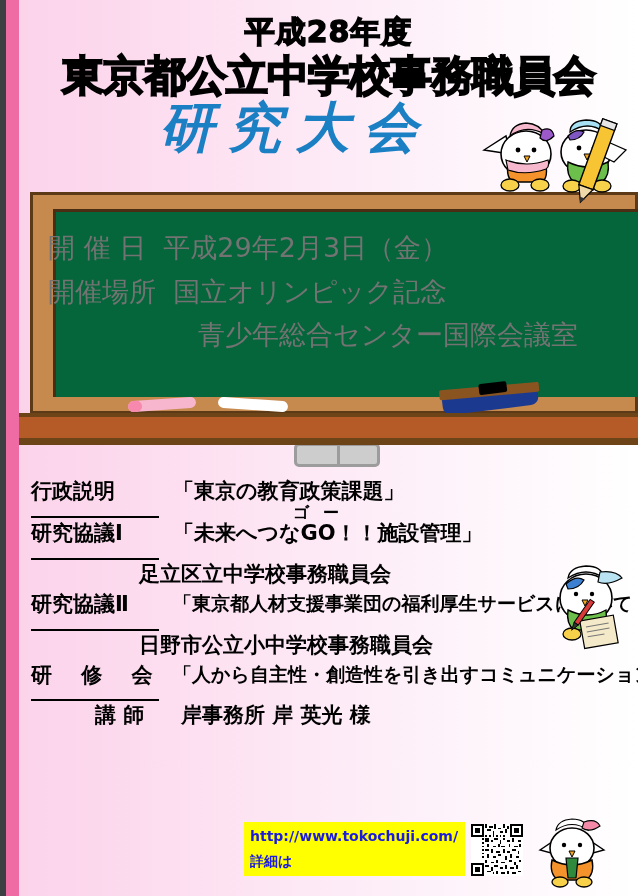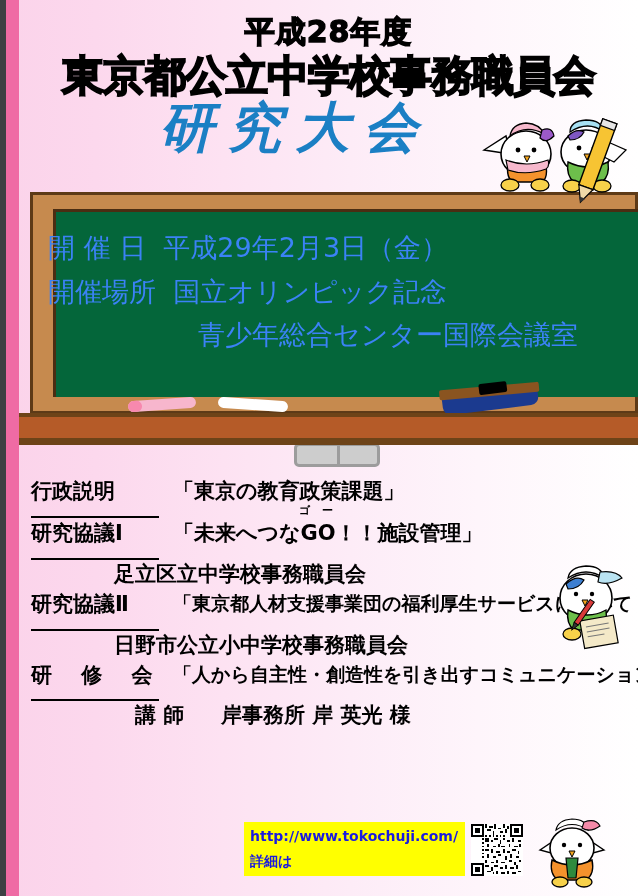--- a/index.html
+++ b/index.html
@@ -133,21 +133,21 @@
     border-top: 3px solid #4a2d12;
     border-left: 3px solid #4a2d12;
     box-sizing: border-box;
   }
   .board-text {
     position: absolute;
     left: 48px;
     top: 226px;
     width: 580px;
     z-index: 5;
-    color: #3b82f6;
+    color: #737373;
     font-size: 27px;
     font-family: "DejaVu Sans", sans-serif;
     line-height: 1.62;
     letter-spacing: 0px;
     white-space: nowrap;
   }
   .board-text .indent1 { padding-left: 0px; }
   .board-text .indent2 { padding-left: 0px; }
   .board-text .indent3 { padding-left: 150px; }
 
@@ -281,34 +281,34 @@
     line-height: 1.30;
     white-space: nowrap;
   }
   .prog-sub {
     font-size: 21px;
     font-weight: bold;
     line-height: 1.38;
     white-space: nowrap;
   }
   .ind-a { padding-left: 175px; }
-  .ind-b { padding-left: 95px; }
+  .ind-b { padding-left: 120px; }
   .ind-c { padding-left: 262px; }
-  .ind-d { padding-left: 116px; }
+  .ind-d { padding-left: 76px; }
 
   .ruby-wrap {
     position: relative;
     display: inline-block;
   }
   .ruby-text {
     position: absolute;
     left: 50%;
     top: -15px;
     transform: translateX(-50%);
-    font-size: 11px;
+    font-size: 16px;
     font-weight: bold;
     letter-spacing: 4px;
     white-space: nowrap;
     line-height: 1;
   }
 
   
   .mascot-side {
     position: absolute;
     left: 542px;

